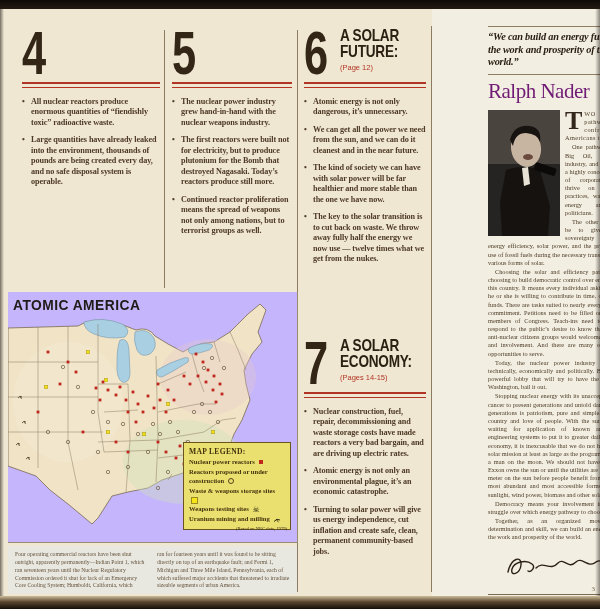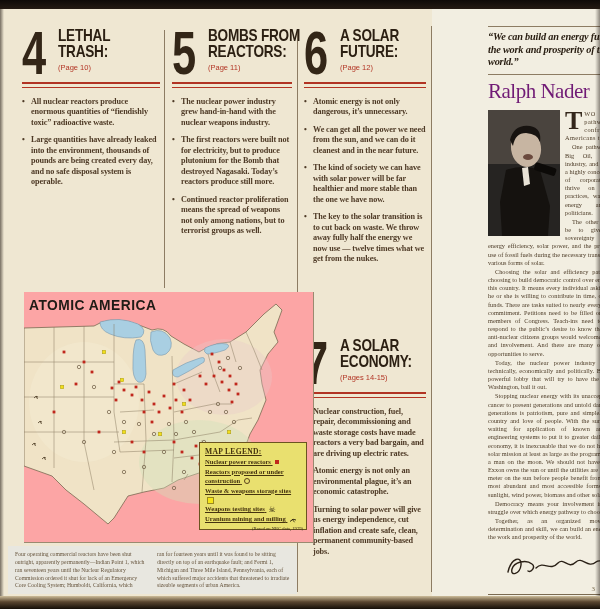--- a/index.html
+++ b/index.html
@@ -21,26 +21,26 @@
   .sec-title{font-weight:bold;font-size:17px;line-height:.95;color:#2c2013;
              transform:scaleX(.80);transform-origin:left top;white-space:nowrap;letter-spacing:-.3px;}
   .page-ref{font-size:7.5px;color:#b23424;margin-top:3px;}
   .red-rule{margin-top:3px;height:3px;border-top:2px solid #b23424;border-bottom:1px solid #b23424;}
   ul.bullets{list-style:none;margin:9px 0 0 0;padding:0;font-family:Liberation Serif, serif;}
   ul.bullets li{position:relative;padding-left:9px;margin-bottom:7px;
                 font-size:8.2px;line-height:1.28;color:#4e3a26;font-weight:bold;letter-spacing:-.1px;}
   ul.bullets li::before{content:"•";position:absolute;left:0;top:0;color:#4e3a26;font-size:8px;}
 
   
-  .map-wrap{position:absolute;left:24px;top:292px;width:289px;height:250px;z-index:5;
-            border-right:1px solid #9a8a70;border-bottom:1px solid #9a8a70;background:#fca5a5;}
+  .map-wrap{position:absolute;left:8px;top:292px;width:289px;height:250px;z-index:5;
+            border-right:1px solid #9a8a70;border-bottom:1px solid #9a8a70;background:#c4b5fd;}
   .map-title{position:absolute;left:5px;top:4px;font-weight:bold;font-size:15px;color:#1f1b16;
              letter-spacing:.5px;transform:scaleX(.92);transform-origin:left top;z-index:6;}
   .legend{position:absolute;right:6px;top:150px;width:96px;background:#e9e06f;border:1px solid #6b5420;
-          padding:4px 5px;z-index:7;font-family:"Liberation Serif",serif;color:#45330f;text-decoration:underline;}
+          padding:4px 5px;z-index:7;font-family:"Liberation Serif",serif;color:#45330f;}
   .legend-title{font-weight:bold;font-size:7.6px;letter-spacing:.3px;margin-bottom:2px;}
   .legend-item{font-size:6.6px;line-height:1.35;font-weight:bold;position:relative;margin-bottom:1px;}
   .legend-item .sym{display:inline-block;vertical-align:middle;margin-left:2px;}
   .sym-red{width:4px;height:4px;background:#c0271c;}
   .sym-circle{width:4px;height:4px;border:1px solid #5a431c;border-radius:50%;background:transparent;}
   .sym-yellow{width:5px;height:5px;background:#f5e418;border:1px solid #9a8a20;}
   .sym-skull{font-size:8px;line-height:1;color:#201708;font-family:"DejaVu Sans",sans-serif;}
   .sym-pick{width:8px;height:6px;}
   .map-source{position:absolute;right:10px;top:234px;font-size:4.6px;color:#3c2f1c;z-index:7;
               font-family:"Liberation Serif",serif;}
@@ -77,41 +77,31 @@
 <div class="edge-left"></div>
 <div class="edge-right"></div>
 
 <div class="vdiv" style="left:164px;top:30px;height:258px;"></div>
 <div class="vdiv" style="left:297px;top:30px;height:562px;"></div>
 <div class="vdiv" style="left:431px;top:26px;height:566px;"></div>
 
 <div class="col" style="left:22px;top:28px;width:138px;">
   <div class="sec-head">
     <div class="numeral">4</div>
-    <div class="sec-titles">
-      <div class="sec-title">LETHAL</div>
-      <div class="sec-title">TRASH:</div>
-      <div class="page-ref">(Page 10)</div>
-    </div>
   </div>
   <div class="red-rule"></div>
   <ul class="bullets">
     <li>All nuclear reactors produce enormous quantities of “fiendishly toxic” radioactive waste.</li>
     <li>Large quantities have already leaked into the environment, thousands of pounds are being created every day, and no safe disposal system is operable.</li>
   </ul>
 </div>
 
 <div class="col" style="left:172px;top:28px;width:120px;">
   <div class="sec-head">
     <div class="numeral">5</div>
-    <div class="sec-titles">
-      <div class="sec-title">BOMBS FROM</div>
-      <div class="sec-title">REACTORS:</div>
-      <div class="page-ref">(Page 11)</div>
-    </div>
   </div>
   <div class="red-rule"></div>
   <ul class="bullets">
     <li>The nuclear power industry grew hand-in-hand with the nuclear weapons industry.</li>
     <li>The first reactors were built not for electricity, but to produce plutonium for the Bomb that destroyed Nagasaki. Today’s reactors produce still more.</li>
     <li>Continued reactor proliferation means the spread of weapons not only among nations, but to terrorist groups as well.</li>
   </ul>
 </div>
 
 <div class="col" style="left:304px;top:28px;width:122px;">

